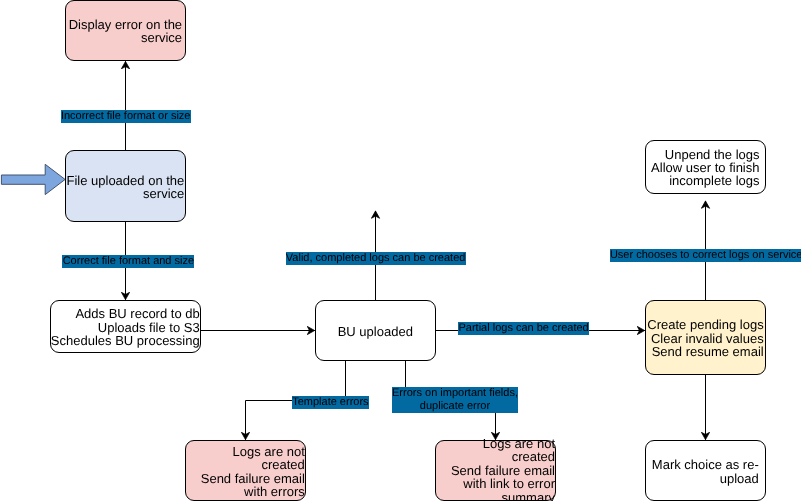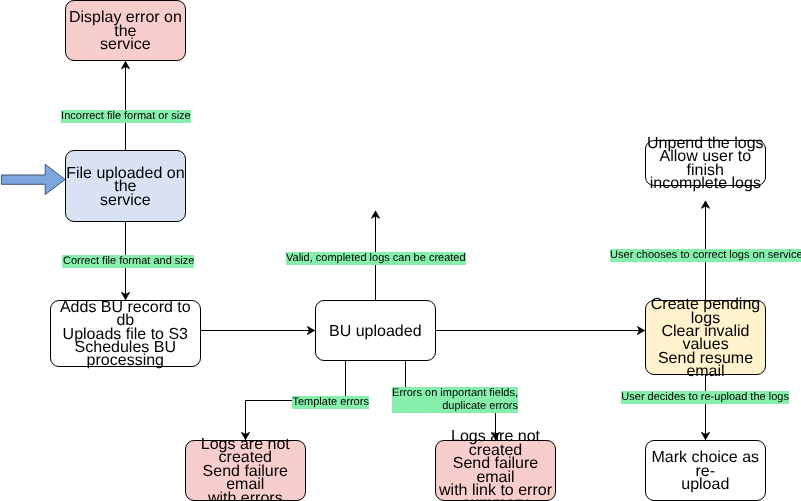--- a/index.html
+++ b/index.html
@@ -3,23 +3,23 @@
 <meta charset="utf-8">
 <title>Flowchart</title>
 <style>
   html,body{margin:0;padding:0;background:#ffffff;}
   #canvas{position:relative;width:801px;height:501px;background:#ffffff;overflow:hidden;
           font-family:"Liberation Sans",sans-serif;-webkit-font-smoothing:antialiased;
           text-rendering:geometricPrecision;}
   #edge-layer{position:absolute;left:0;top:0;width:801px;height:501px;overflow:visible;}
   .node{position:absolute;box-sizing:border-box;border:1px solid #000;border-radius:9px;
         display:flex;align-items:center;justify-content:center;text-align:center;}
-  .node-label{font-size:16px;line-height:13.35px;color:#000;white-space:pre-line;text-align:center;}
-  .edge-label{position:absolute;background:#86efac;font-size:11px;line-height:13.35px;color:#000;
-              text-align:right;white-space:pre-line;box-sizing:border-box;}
+  .node-label{font-size:13px;line-height:13.35px;color:#000;white-space:pre-line;text-align:right;}
+  .edge-label{position:absolute;background:#0369a1;font-size:11px;line-height:13.35px;color:#000;
+              text-align:center;white-space:pre-line;box-sizing:border-box;}
 </style>
 </head>
 <body>
 
 <div id="canvas">
 
   <svg id="edge-layer" viewBox="0 0 801 501" width="801" height="501">
     <defs>
       <marker id="arrowhead" markerWidth="14" markerHeight="14" refX="7.9" refY="4.4" orient="auto" markerUnits="userSpaceOnUse">
         <path d="M 0.4 0.3 L 7.7 4.4 L 0.4 8.5 L 2.6 4.4 Z" fill="#000000" stroke="#000000" stroke-width="0.8" stroke-linejoin="miter"></path>
@@ -40,29 +40,29 @@
   </svg>
 
     <div class="node" style="left:64.9px;top:-0.3px;width:121px;height:61px;background:#f8cecc">
       <div class="node-label" style="transform:translateY(1.0px)">Display error on the
 service</div>
     </div>
     <div class="node" style="left:64.9px;top:150.0px;width:121px;height:72px;background:#dae3f3">
       <div class="node-label" style="transform:translateY(1.0px)">File uploaded on the
 service</div>
     </div>
-    <div class="node" style="left:49.8px;top:299.8px;width:151px;height:67px;background:#ffffff">
+    <div class="node" style="left:49.8px;top:299.8px;width:151px;height:53px;background:#ffffff">
       <div class="node-label" style="transform:translateY(1.0px)">Adds BU record to db
 Uploads file to S3
 Schedules BU processing</div>
     </div>
     <div class="node" style="left:314.8px;top:300.0px;width:121px;height:61px;background:#ffffff">
       <div class="node-label" style="transform:translateY(1.3px)">BU uploaded</div>
     </div>
-    <div class="node" style="left:644.8px;top:139.8px;width:121px;height:46px;background:#ffffff">
+    <div class="node" style="left:644.8px;top:139.8px;width:121px;height:54px;background:#ffffff">
       <div class="node-label" style="transform:translateY(1.0px)">Unpend the logs
 Allow user to finish
 incomplete logs</div>
     </div>
     <div class="node" style="left:645.0px;top:299.8px;width:121px;height:75px;background:#fff2cc">
       <div class="node-label" style="transform:translateY(1.0px)">Create pending logs
 Clear invalid values
 Send resume email</div>
     </div>
     <div class="node" style="left:184.8px;top:440.0px;width:121px;height:61px;background:#f8cecc">
@@ -77,19 +77,19 @@
 summary</div>
     </div>
     <div class="node" style="left:644.8px;top:440.0px;width:121px;height:61px;background:#ffffff">
       <div class="node-label" style="transform:translateY(1.0px)">Mark choice as re-
 upload</div>
     </div>
 
     <div class="edge-label" style="left:60.70px;top:109.73px;width:130px">Incorrect file format or size</div>
     <div class="edge-label" style="left:62.40px;top:254.93px;width:132px">Correct file format and size</div>
     <div class="edge-label" style="left:285.60px;top:251.52px;width:180px">Valid, completed logs can be created</div>
+    <div class="edge-label" style="left:458.10px;top:322.02px;width:131px">Partial logs can be created</div>
     <div class="edge-label" style="left:291.90px;top:395.82px;width:77px">Template errors</div>
     <div class="edge-label" style="left:392.00px;top:386.65px;width:126px">Errors on important fields,
-duplicate errors</div>
+duplicate error</div>
     <div class="edge-label" style="left:609.70px;top:248.62px;width:193px">User chooses to correct logs on service</div>
-    <div class="edge-label" style="left:620.90px;top:390.93px;width:168px">User decides to re-upload the logs</div>
 
 </div>
 
 </body></html>

